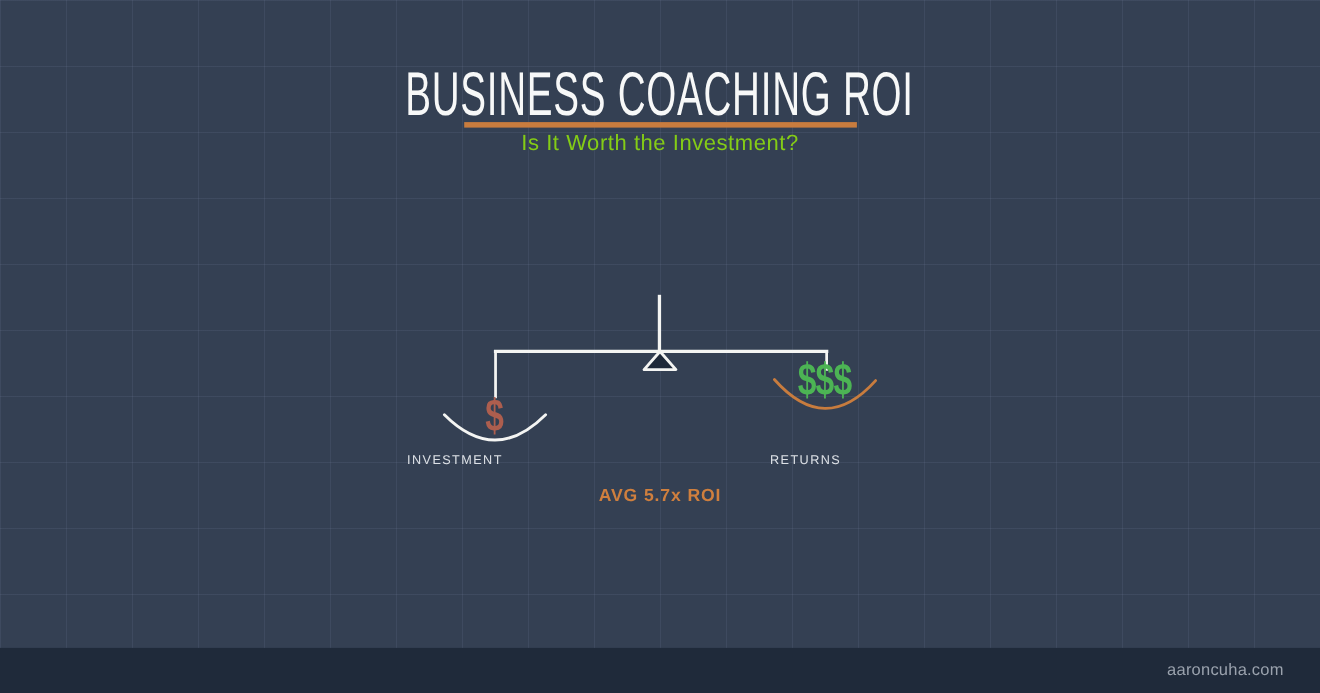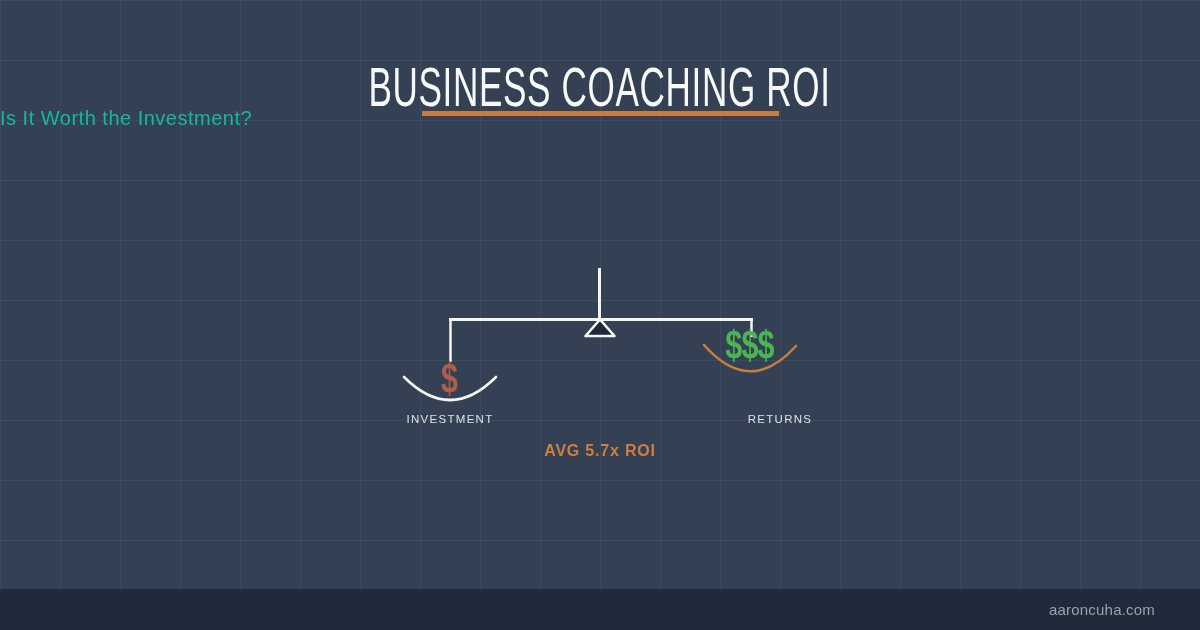--- a/index.html
+++ b/index.html
@@ -20,45 +20,45 @@
   .title-inner {
     display:inline-block; white-space:nowrap;
     transform:scale(0.65,1.04); transform-origin:50% 50%;
     letter-spacing:1px;
   }
   .title-underline {
     position:absolute; top:111px; left:422px;
     width:357px; height:5px; background:#C87C3E;
   }
   .subtitle {
-    position:absolute; top:104px; left:0; width:1200px; margin:0;
-    text-align:left; font-size:20px; line-height:28px;
-    font-weight:400; letter-spacing:0.5px; color:#14b8a6;
+    position:absolute; top:116px; left:0; width:1200px; margin:0;
+    text-align:center; font-size:20px; line-height:28px;
+    font-weight:400; letter-spacing:0.5px; color:#84cc16;
   }
   .scale-svg { position:absolute; left:0; top:0; }
   .dollar { position:absolute; text-align:center; font-weight:700; }
   .dollar-inner { display:inline-block; transform-origin:50% 50%; }
   .dollar-left { left:400px; top:357px; width:100px; font-size:38px; line-height:44px; color:#AD5E4E; }
   .dollar-left .dollar-inner { transform:scale(0.80,1.10); }
   .dollar-right { left:700px; top:323px; width:100px; font-size:36px; line-height:44px; color:#4CB454; letter-spacing:-1px; }
   .dollar-right .dollar-inner { transform:scale(0.85,1.15); }
   .pan-label {
-    position:absolute; top:413px; width:160px; text-align:center;
+    position:absolute; top:413px; width:160px; 
     font-size:11.5px; letter-spacing:1.3px; color:#DDE1E6; font-weight:400;
   }
   .pan-label-left { left:370px; }
   .pan-label-right { left:700px; }
   .stat {
     position:absolute; top:442px; left:0; width:1200px; text-align:center;
     font-size:16px; font-weight:700; letter-spacing:0.8px; color:#CF7F3E;
   }
   .footer {
     position:absolute; left:0; bottom:0; width:1200px; height:41px;
     background:#1F2A3A; box-sizing:border-box;
-    text-align:right; padding-right:45px; line-height:41px;
+    text-align:right; padding-right:33px; line-height:41px;
   }
   .website { font-size:15px; color:#9AA2AD; letter-spacing:0.2px; }
 </style>
 </head>
 <body>
 
 <header>
   <h1 class="title"><span class="title-inner">BUSINESS COACHING ROI</span></h1>
   <div class="title-underline"></div>
   <h2 class="subtitle">Is It Worth the Investment?</h2>

